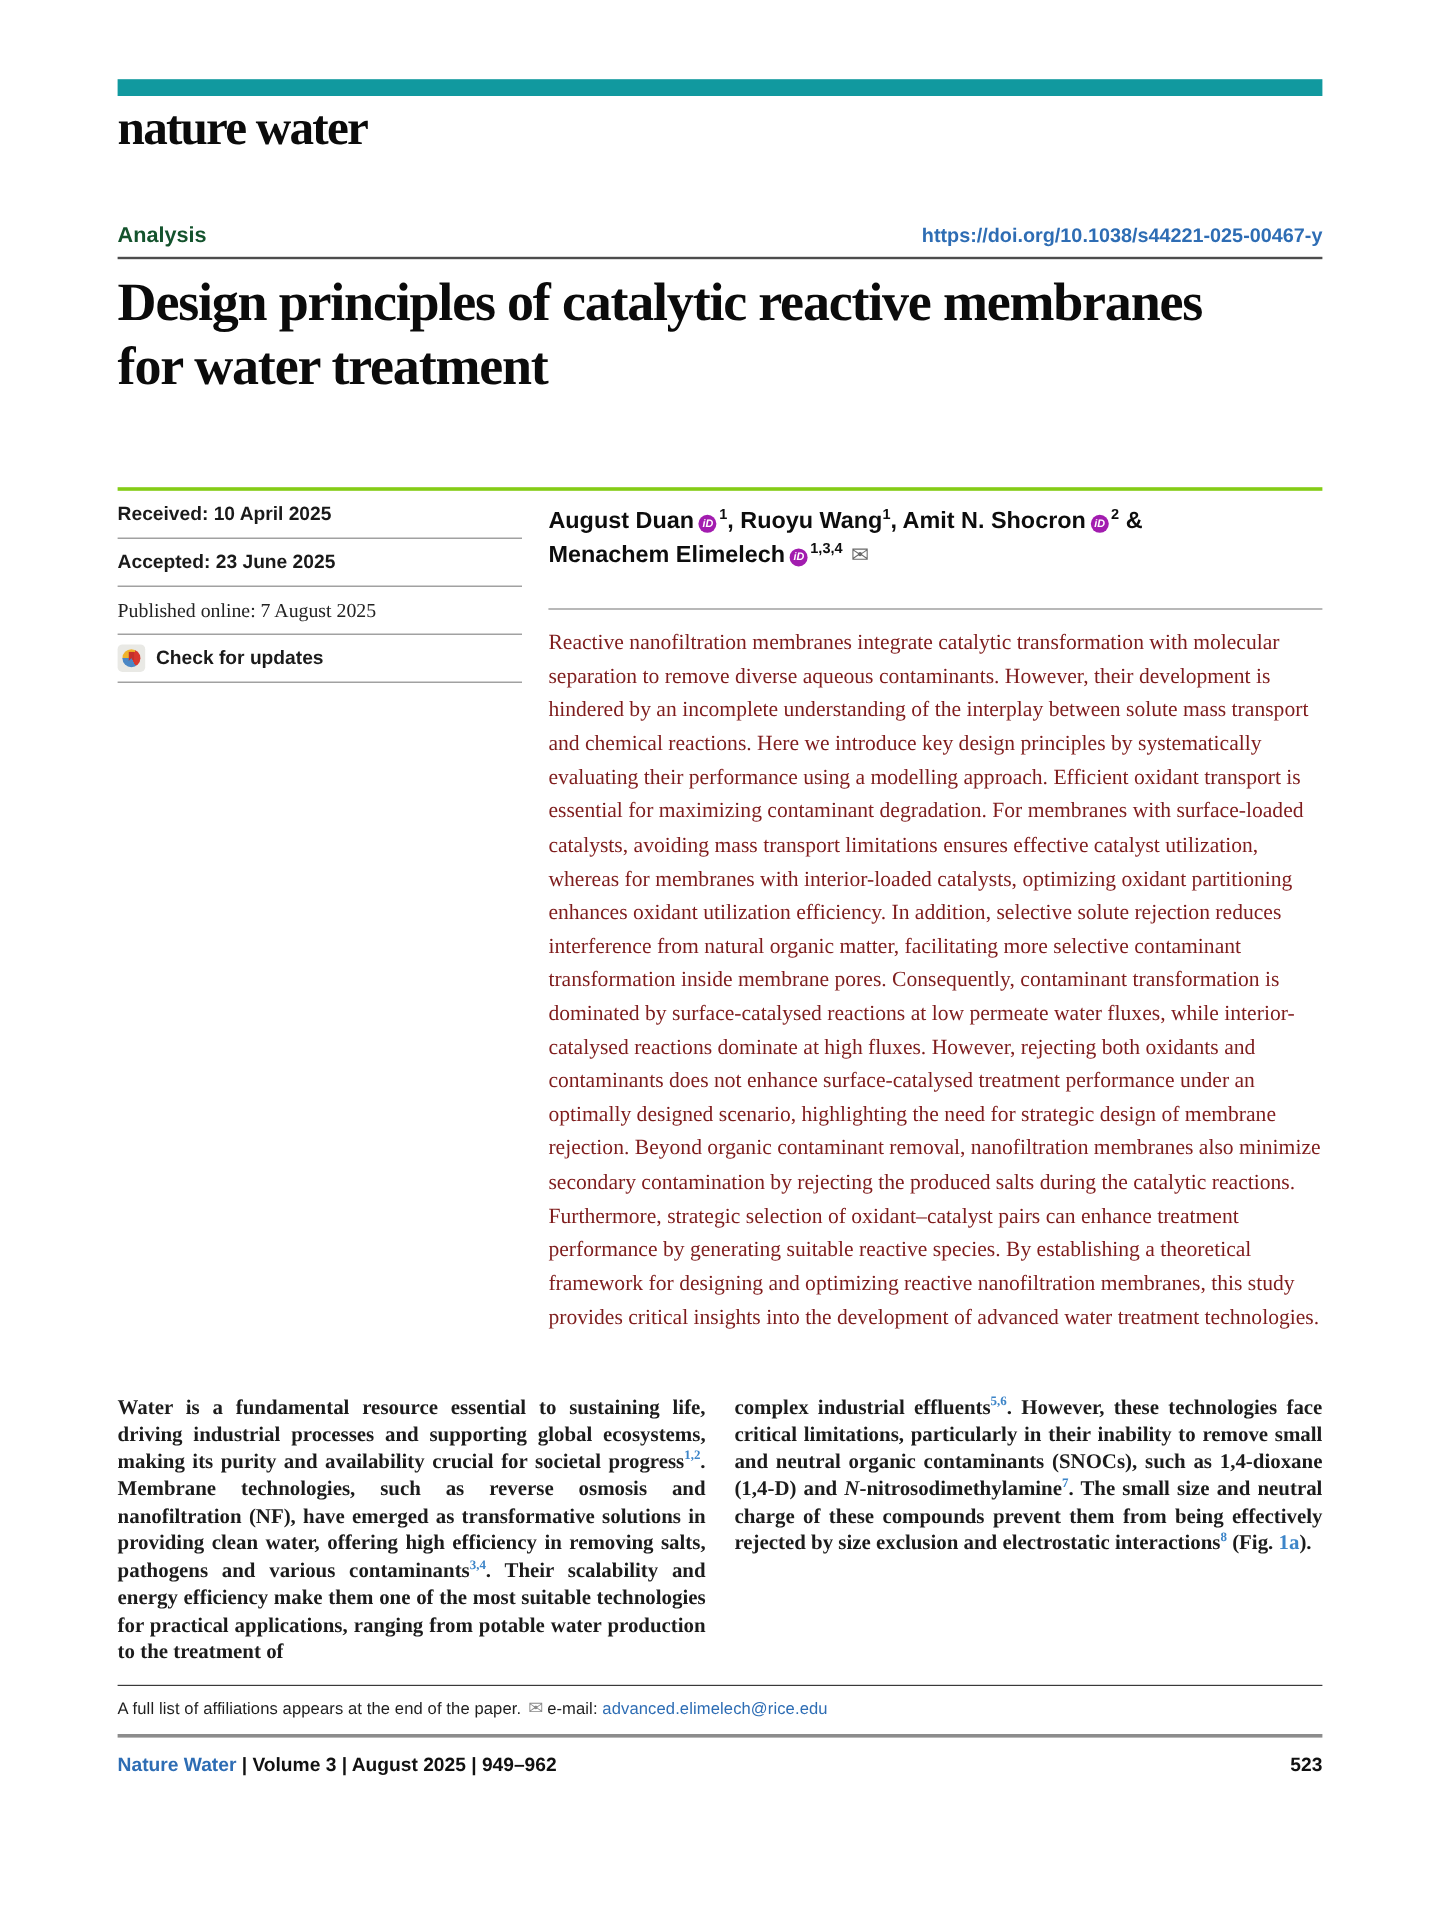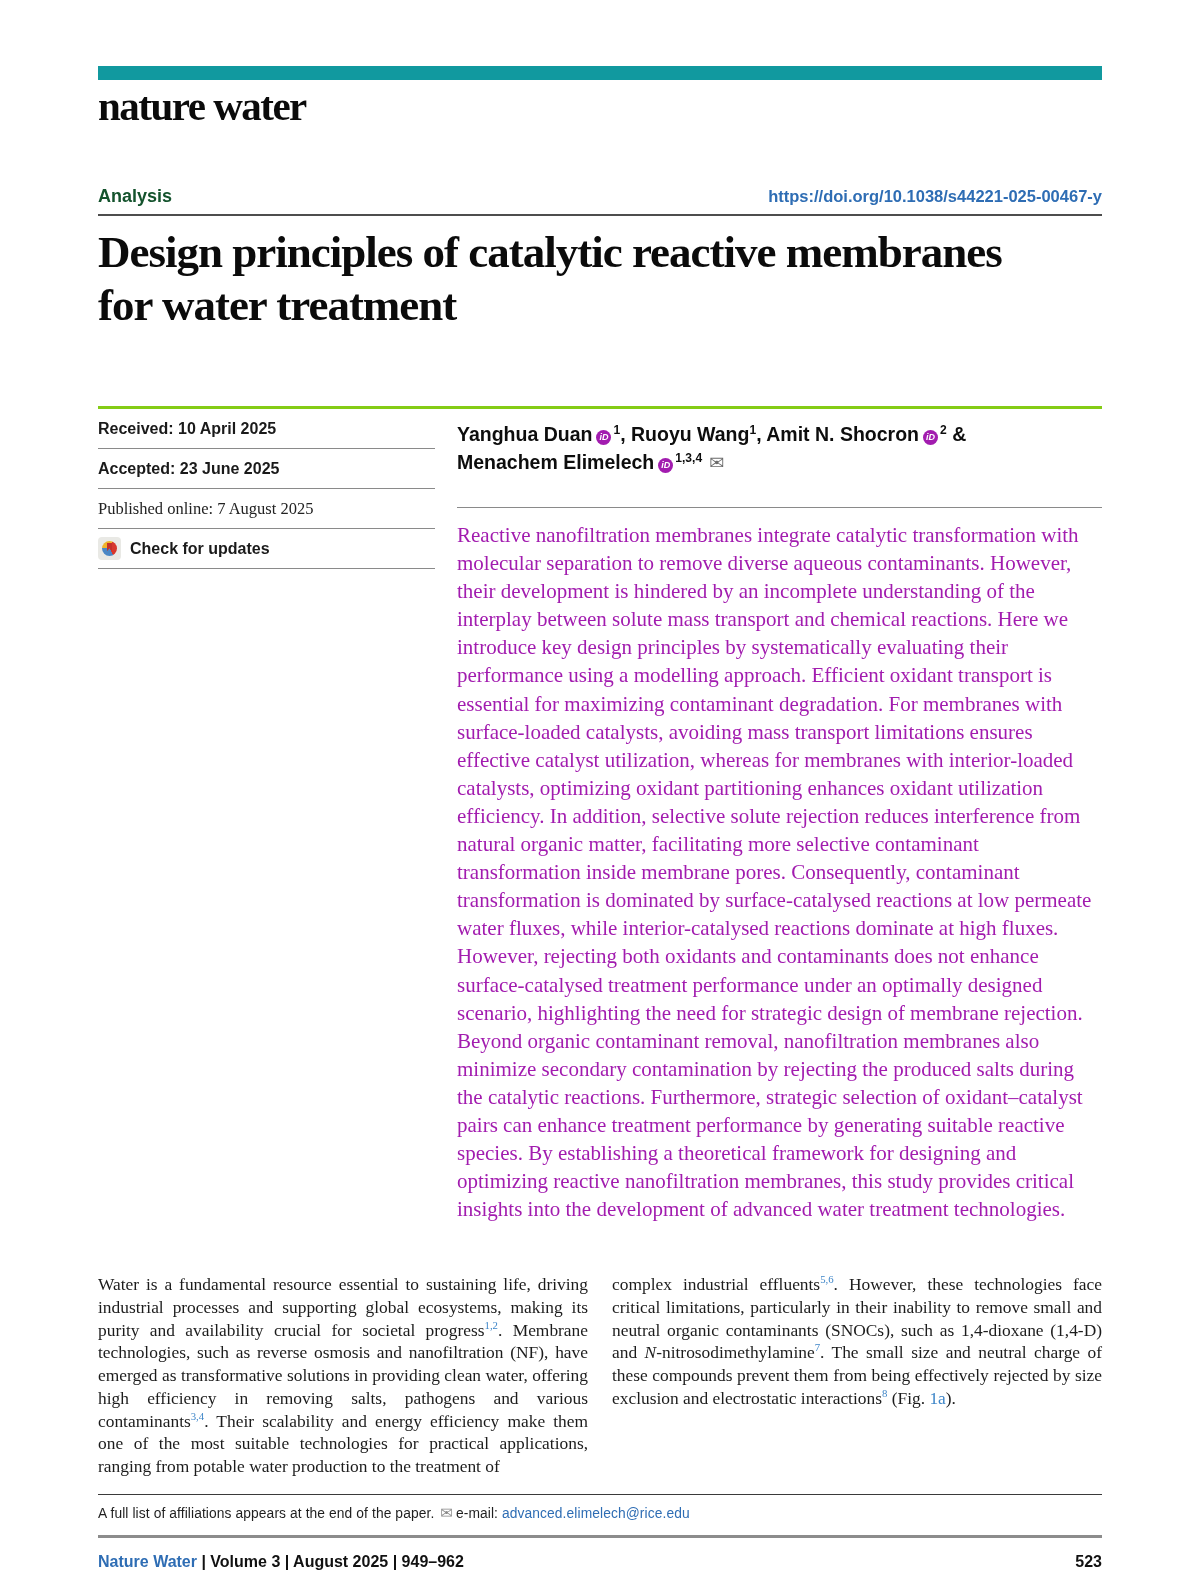--- a/index.html
+++ b/index.html
@@ -64,25 +64,25 @@
   }
   .authors {
     padding-top:11px;
     min-height:99px;
     border-bottom:1px solid #8a8a8a;
     font-size:19.5px; font-weight:bold; line-height:28px; color:#0d0d0d;
   }
   .abstract {
     margin-top:13px;
     font-family:"Liberation Serif", serif;
-    font-size:21px; line-height:28.1px;
-    color:#a21caf;
+    font-size:18px; line-height:28.1px;
+    color:#7f1d1d;
   }
   .body-cols { margin-top:50px; display:flex; gap:24px; }
-  .body-col { flex:1; }
+  .body-col { flex:1;font-weight:bold; }
   .body-col p {
     font-family:"Liberation Serif", serif;
     font-size:17.4px; line-height:22.7px;
     text-align:justify; color:#1c1c1c;
   }
   .body-col p.indent { text-indent:22px; }
   sup { font-size:0.62em; line-height:0; }
   sup.ref, span.ref { color:#3d85c8; }
   span.it { font-style:italic; }
   span.link { color:#2e6db4; text-decoration:none; }
@@ -131,21 +131,21 @@
       <div class="meta-row">
         <span class="cfu-icon">
           <span class="cfu-circle"></span>
           <span class="cfu-mark"></span>
         </span>
         <span>Check for updates</span>
       </div>
     </div>
     <div class="meta-gap"></div>
     <div class="meta-right">
-      <div class="authors"><span>Yanghua Duan</span><span class="orcid">iD</span><sup>1</sup><span>, Ruoyu Wang</span><sup>1</sup><span>, Amit N. Shocron</span><span class="orcid">iD</span><sup>2</sup><span> &amp;</span><br><span>Menachem Elimelech</span><span class="orcid">iD</span><sup>1,3,4</sup><span class="env">✉</span></div>
+      <div class="authors"><span>August Duan</span><span class="orcid">iD</span><sup>1</sup><span>, Ruoyu Wang</span><sup>1</sup><span>, Amit N. Shocron</span><span class="orcid">iD</span><sup>2</sup><span> &amp;</span><br><span>Menachem Elimelech</span><span class="orcid">iD</span><sup>1,3,4</sup><span class="env">✉</span></div>
       <div class="abstract">Reactive nanofiltration membranes integrate catalytic transformation with molecular separation to remove diverse aqueous contaminants. However, their development is hindered by an incomplete understanding of the interplay between solute mass transport and chemical reactions. Here we introduce key design principles by systematically evaluating their performance using a modelling approach. Efficient oxidant transport is essential for maximizing contaminant degradation. For membranes with surface-loaded catalysts, avoiding mass transport limitations ensures effective catalyst utilization, whereas for membranes with interior-loaded catalysts, optimizing oxidant partitioning enhances oxidant utilization efficiency. In addition, selective solute rejection reduces interference from natural organic matter, facilitating more selective contaminant transformation inside membrane pores. Consequently, contaminant transformation is dominated by surface-catalysed reactions at low permeate water fluxes, while interior-catalysed reactions dominate at high fluxes. However, rejecting both oxidants and contaminants does not enhance surface-catalysed treatment performance under an optimally designed scenario, highlighting the need for strategic design of membrane rejection. Beyond organic contaminant removal, nanofiltration membranes also minimize secondary contamination by rejecting the produced salts during the catalytic reactions. Furthermore, strategic selection of oxidant–catalyst pairs can enhance treatment performance by generating suitable reactive species. By establishing a theoretical framework for designing and optimizing reactive nanofiltration membranes, this study provides critical insights into the development of advanced water treatment technologies.</div>
     </div>
   </div>
 
   <div class="body-cols">
     <div class="body-col">
       <p><span>Water is a fundamental resource essential to sustaining life, driving industrial processes and supporting global ecosystems, making its purity and availability crucial for societal progress</span><sup class="ref">1,2</sup><span>. Membrane technologies, such as reverse osmosis and nanofiltration (NF), have emerged as transformative solutions in providing clean water, offering high efficiency in removing salts, pathogens and various contaminants</span><sup class="ref">3,4</sup><span>. Their scalability and energy efficiency make them one of the most suitable technologies for practical applications, ranging from potable water production to the treatment of</span></p>
     </div>
     <div class="body-col">
       <p><span>complex industrial effluents</span><sup class="ref">5,6</sup><span>. However, these technologies face critical limitations, particularly in their inability to remove small and neutral organic contaminants (SNOCs), such as 1,4-dioxane (1,4-D) and </span><span class="it">N</span><span>-nitrosodimethylamine</span><sup class="ref">7</sup><span>. The small size and neutral charge of these compounds prevent them from being effectively rejected by size exclusion and electrostatic interactions</span><sup class="ref">8</sup><span> (Fig. </span><span class="ref">1a</span><span>).</span></p>

